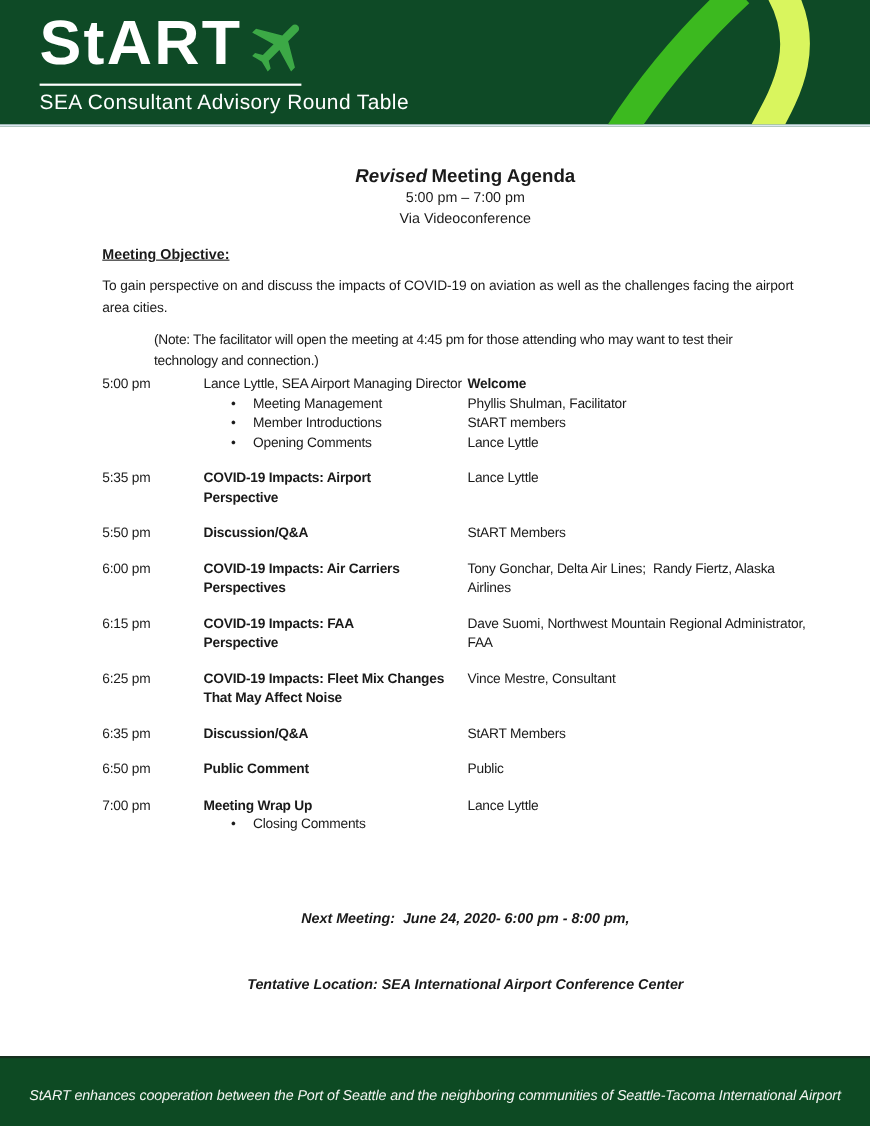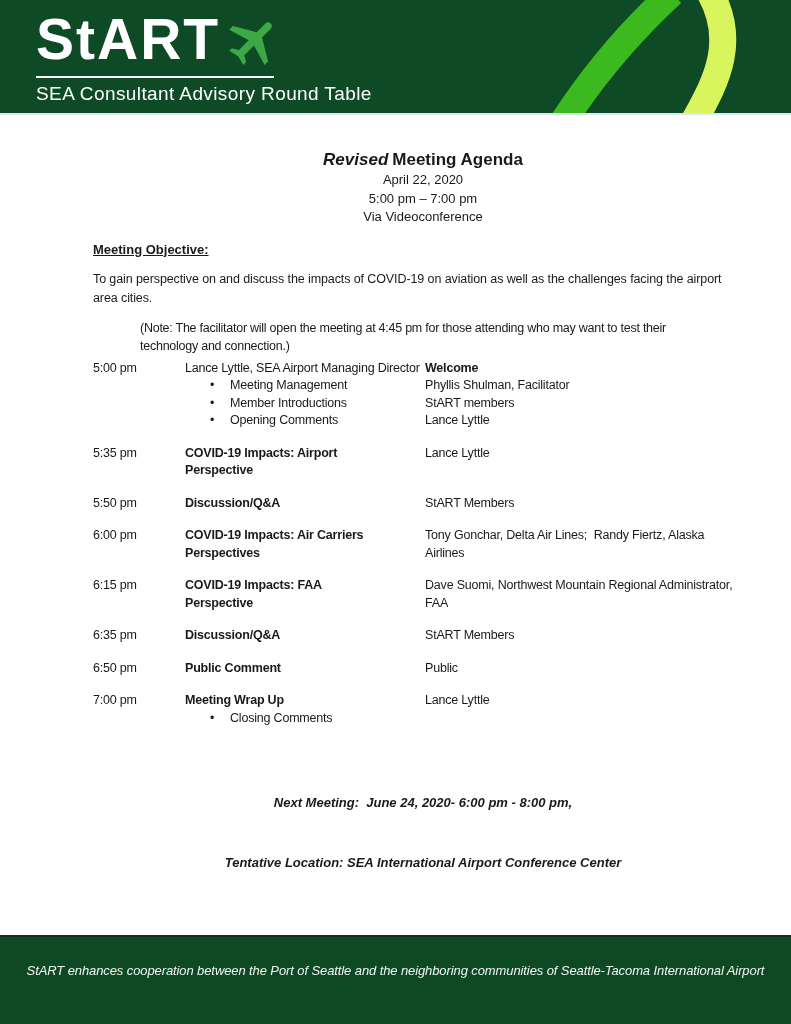--- a/index.html
+++ b/index.html
@@ -61,21 +61,21 @@
   .bullet-speaker { grid-column:3; }
 
   .next-meeting {
     text-align:center; margin-top:26px;
     font-weight:bold; font-style:italic; font-size:13px; line-height:20px;
     white-space:pre-wrap;
   }
 
   
   .footer {
-    position:absolute; left:0; right:0; bottom:0; height:89px;
+    position:absolute; left:0; right:0; bottom:0; height:64px;
     background:#0d4a23; border-top:2px solid #16301f;
     color:#f4f6f3; font-style:italic; font-size:13px;
     text-align:center; padding:26px 15px 0 15px; letter-spacing:-.1px;
   }
 </style>
 </head>
 <body>
 
 <div class="page">
 
@@ -95,21 +95,20 @@
       <div class="logo-subtitle">SEA Consultant Advisory Round Table</div>
     </div>
   </header>
 
   <main class="main">
 
     <div class="title-block">
       <div class="doc-title">
         <span class="title-italic">Revised</span><span>Meeting Agenda</span>
       </div>
-      <div class="title-meta">April 22, 2020</div>
       <div class="title-meta">5:00 pm – 7:00 pm</div>
       <div class="title-meta">Via Videoconference</div>
     </div>
 
     <div class="objective-heading">Meeting Objective:</div>
     <p class="objective-text">To gain perspective on and discuss the impacts of COVID-19 on aviation as well as the challenges facing the airport
 area cities.</p>
     <p class="note">(Note: The facilitator will open the meeting at 4:45 pm for those attending who may want to test their
 technology and connection.)</p>
 
@@ -152,20 +151,26 @@
   </div>
 
   <div class="agenda-item">
     <div class="cell time">6:15 pm</div>
     <div class="cell topic">COVID-19 Impacts: FAA
 Perspective</div>
     <div class="cell speaker">Dave Suomi, Northwest Mountain Regional Administrator,
 FAA</div>
   </div>
 
+  <div class="agenda-item">
+    <div class="cell time">6:25 pm</div>
+    <div class="cell topic">COVID-19 Impacts: Fleet Mix Changes
+That May Affect Noise</div>
+    <div class="cell speaker">Vince Mestre, Consultant</div>
+  </div>
 
   <div class="agenda-item">
     <div class="cell time">6:35 pm</div>
     <div class="cell topic">Discussion/Q&amp;A</div>
     <div class="cell speaker">StART Members</div>
   </div>
 
   <div class="agenda-item">
     <div class="cell time">6:50 pm</div>
     <div class="cell topic">Public Comment</div>

